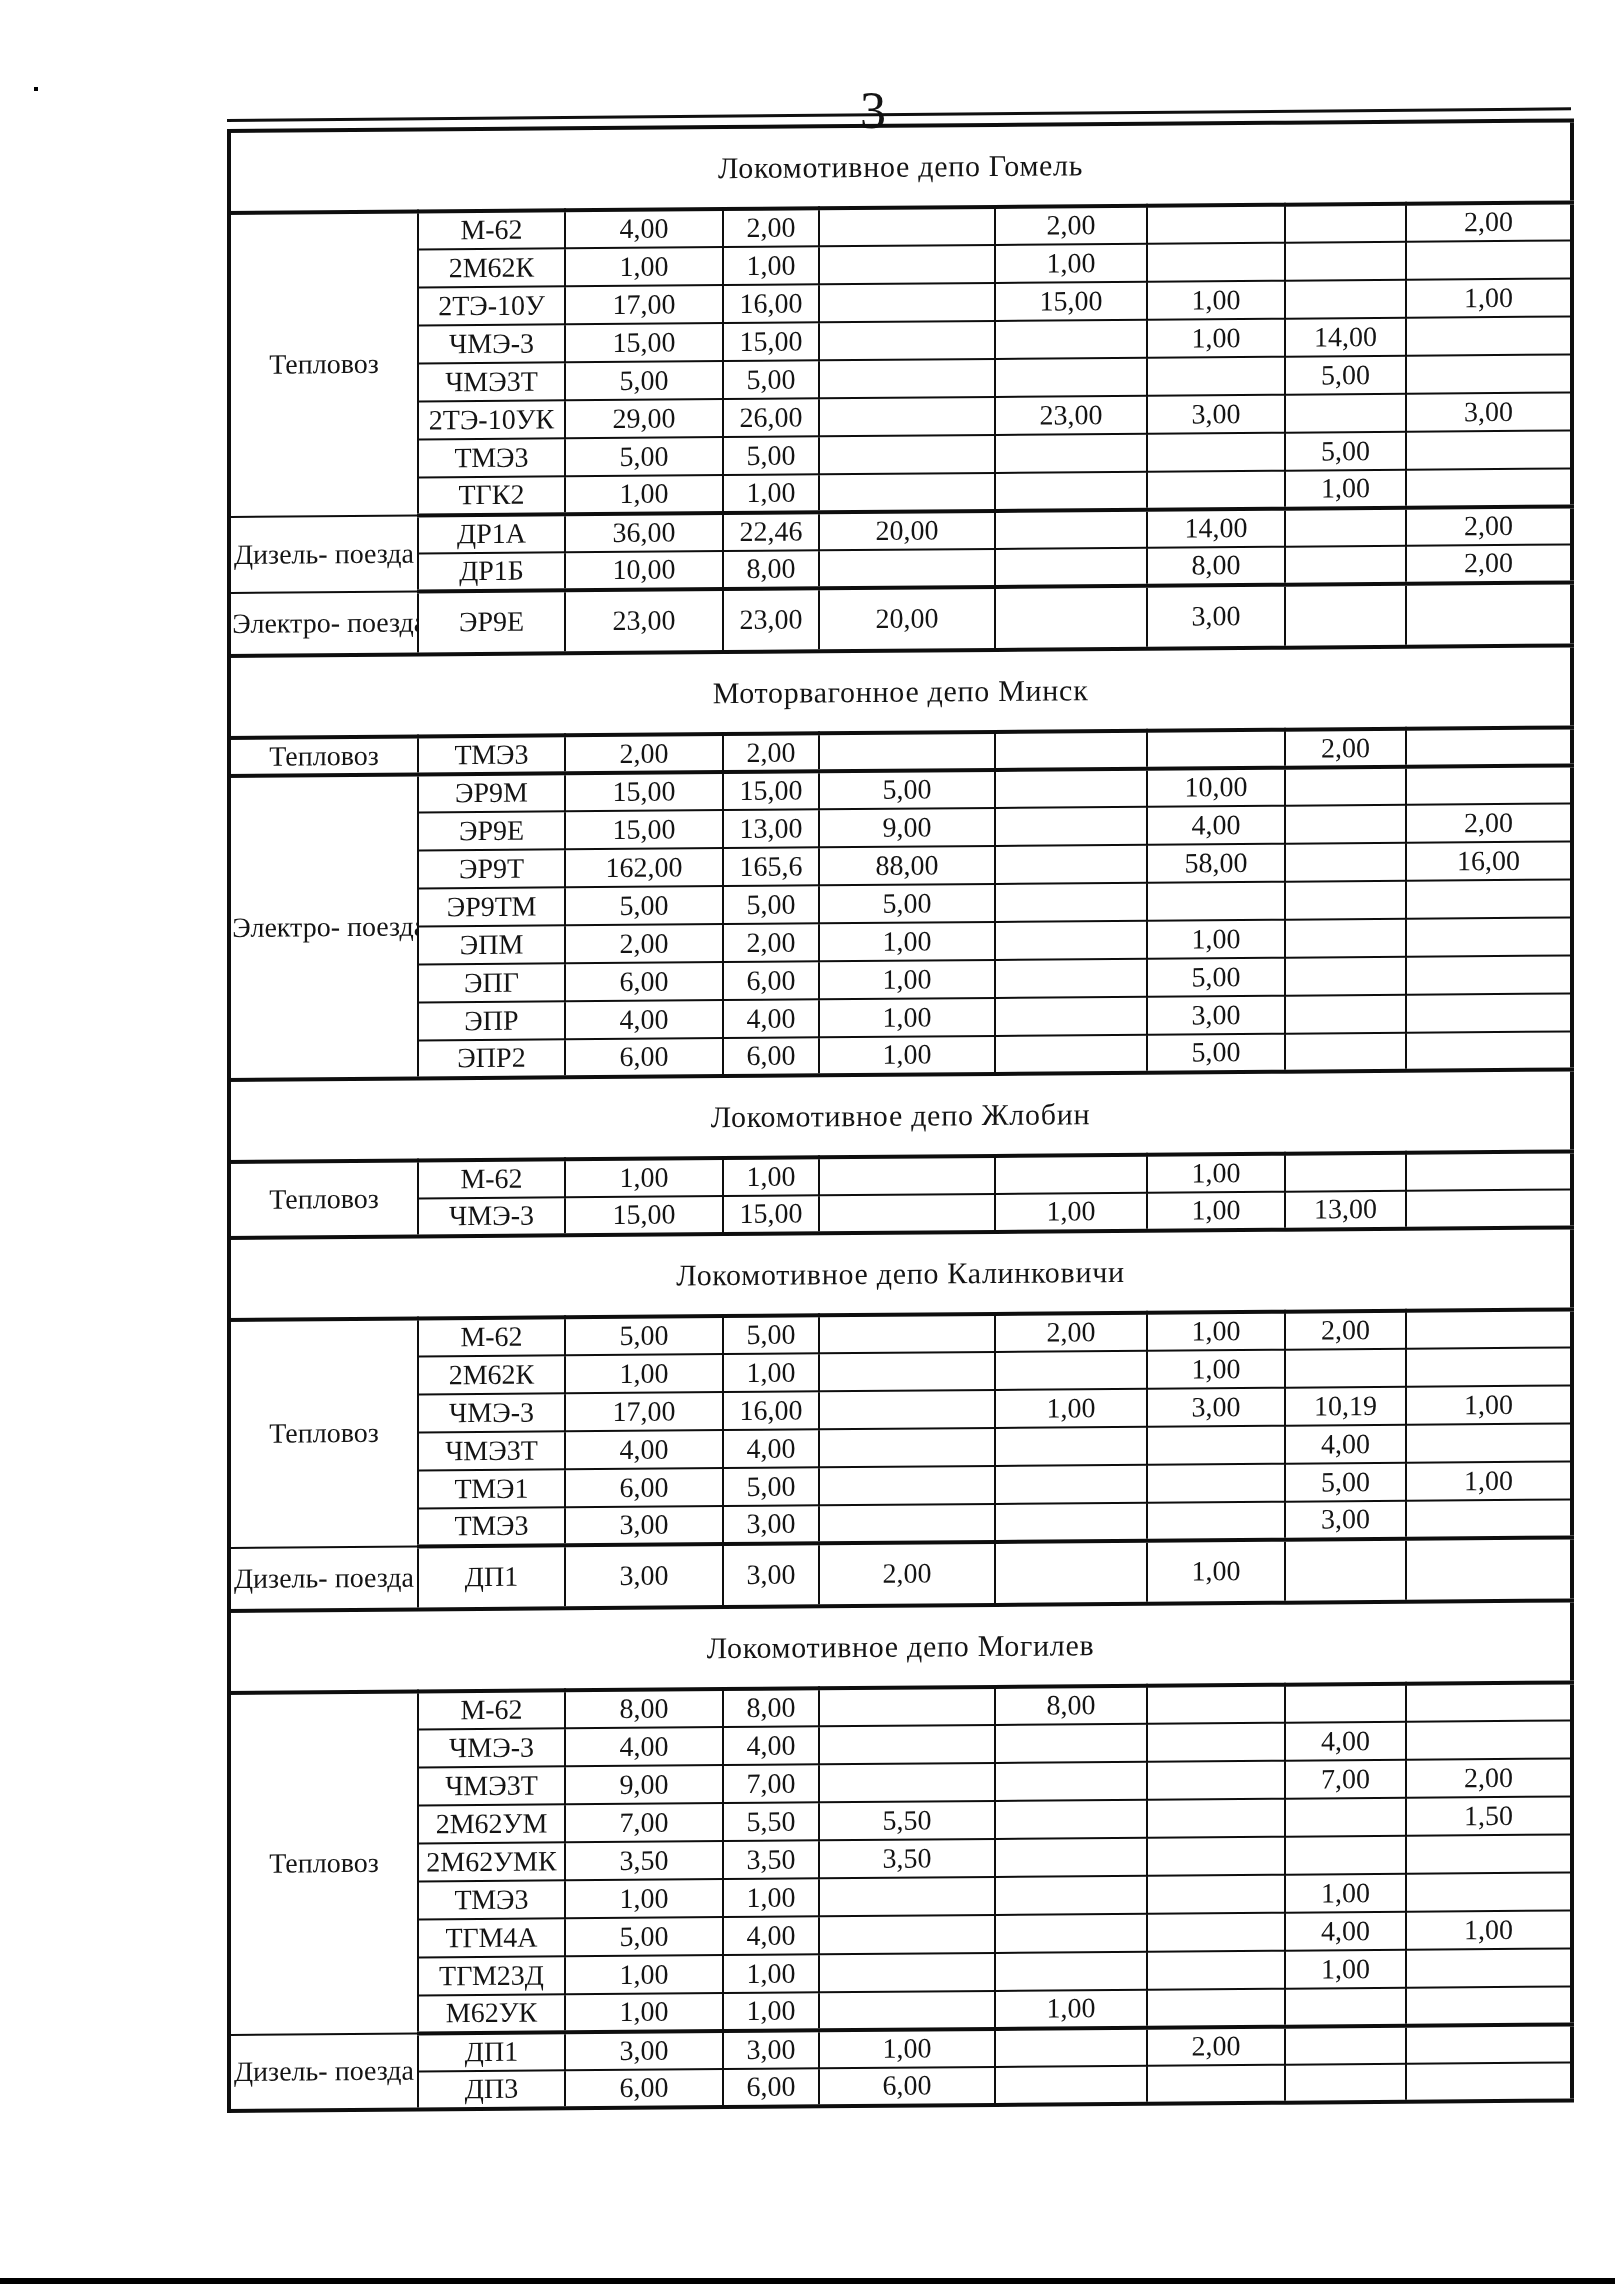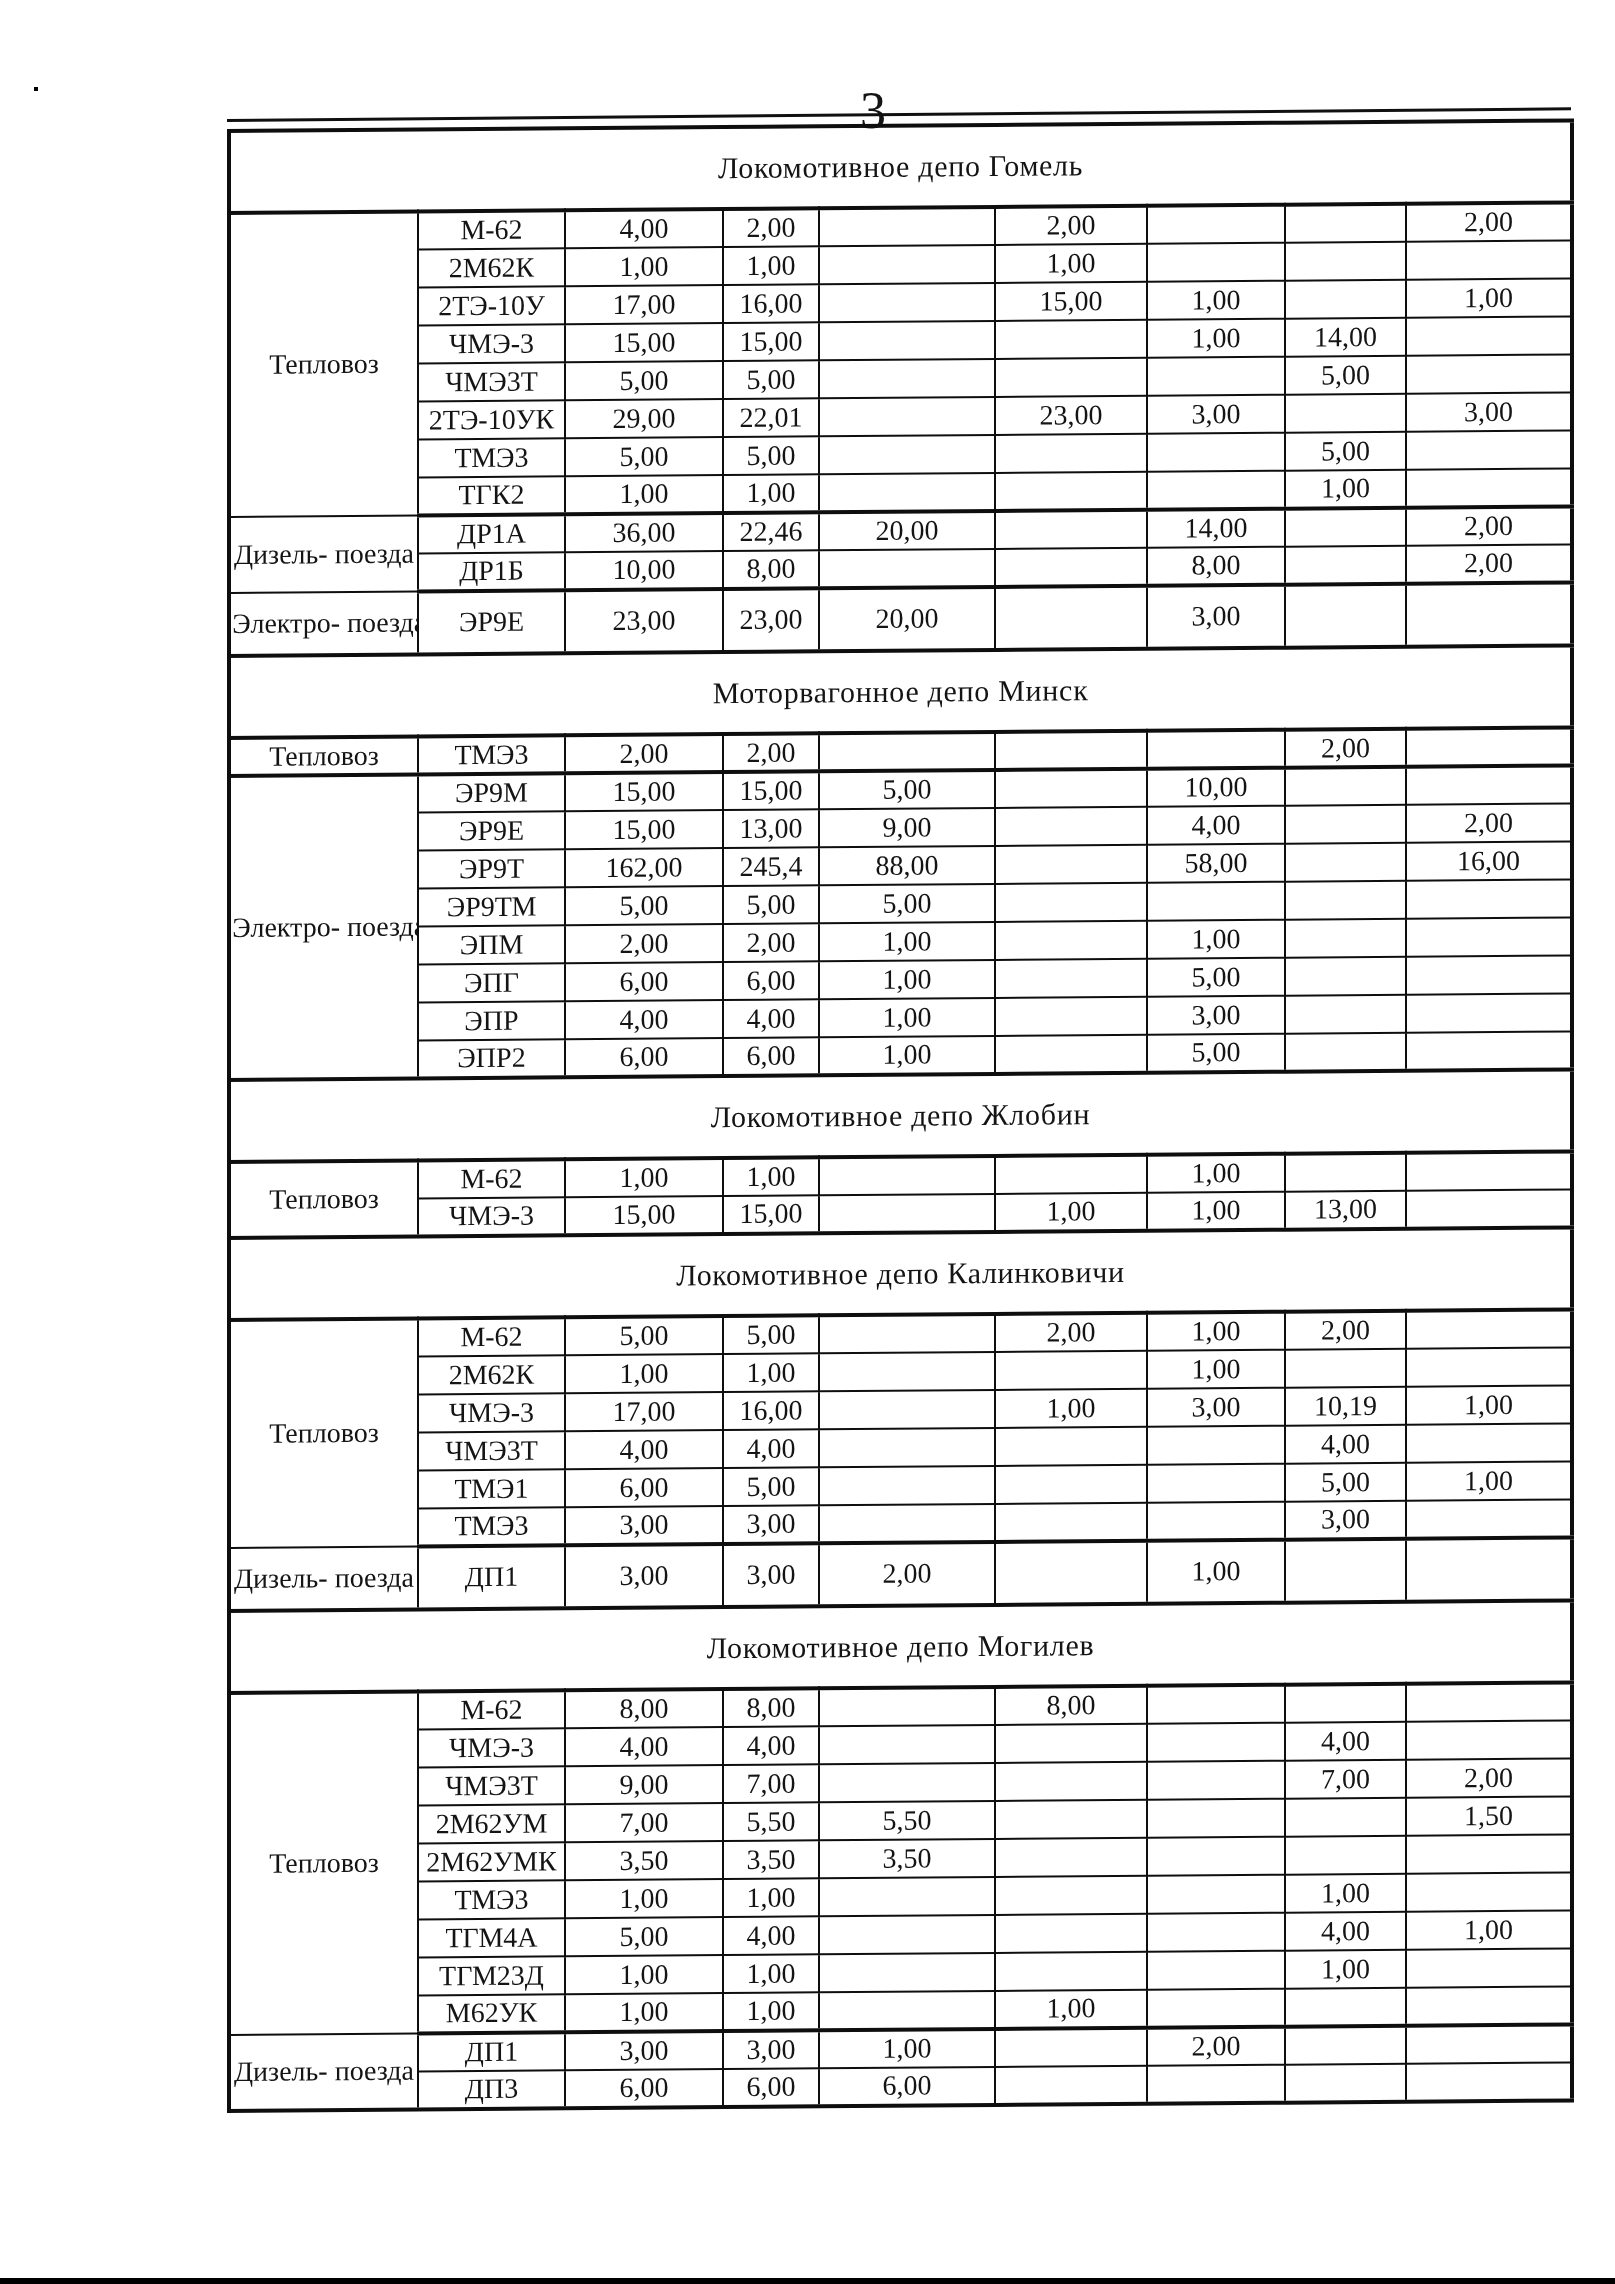--- a/index.html
+++ b/index.html
@@ -150,21 +150,21 @@
           <td class="value-cell">5,00</td>
           <td class="value-cell"></td>
           <td class="value-cell"></td>
           <td class="value-cell"></td>
           <td class="value-cell">5,00</td>
           <td class="value-cell"></td>
         </tr>
         <tr class="data-row">
           <td class="model-cell">2ТЭ-10УК</td>
           <td class="value-cell">29,00</td>
-          <td class="value-cell">22,01</td>
+          <td class="value-cell">26,00</td>
           <td class="value-cell"></td>
           <td class="value-cell">23,00</td>
           <td class="value-cell">3,00</td>
           <td class="value-cell"></td>
           <td class="value-cell">3,00</td>
         </tr>
         <tr class="data-row">
           <td class="model-cell">ТМЭ3</td>
           <td class="value-cell">5,00</td>
           <td class="value-cell">5,00</td>
@@ -250,21 +250,21 @@
           <td class="value-cell">13,00</td>
           <td class="value-cell">9,00</td>
           <td class="value-cell"></td>
           <td class="value-cell">4,00</td>
           <td class="value-cell"></td>
           <td class="value-cell">2,00</td>
         </tr>
         <tr class="data-row">
           <td class="model-cell">ЭР9Т</td>
           <td class="value-cell">162,00</td>
-          <td class="value-cell">245,4</td>
+          <td class="value-cell">165,6</td>
           <td class="value-cell">88,00</td>
           <td class="value-cell"></td>
           <td class="value-cell">58,00</td>
           <td class="value-cell"></td>
           <td class="value-cell">16,00</td>
         </tr>
         <tr class="data-row">
           <td class="model-cell">ЭР9ТМ</td>
           <td class="value-cell">5,00</td>
           <td class="value-cell">5,00</td>

